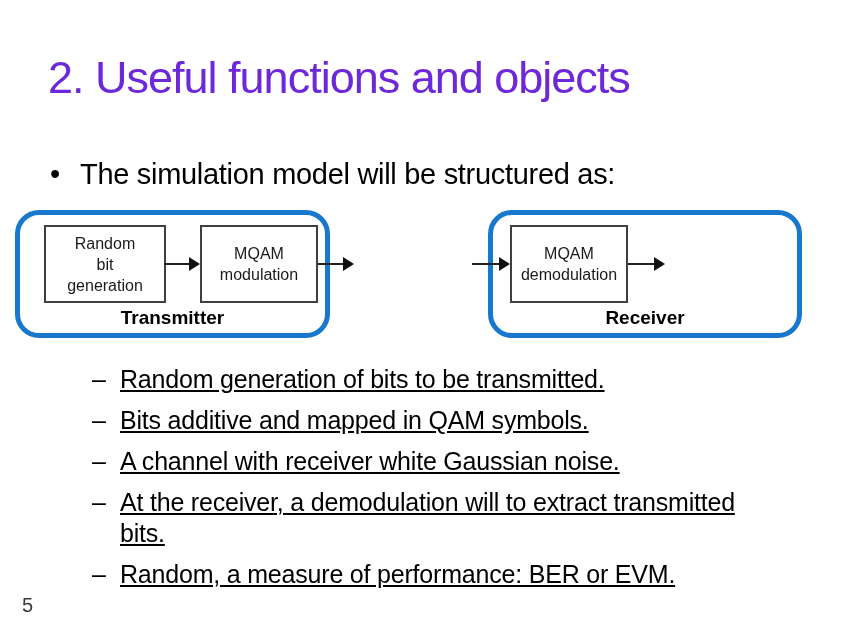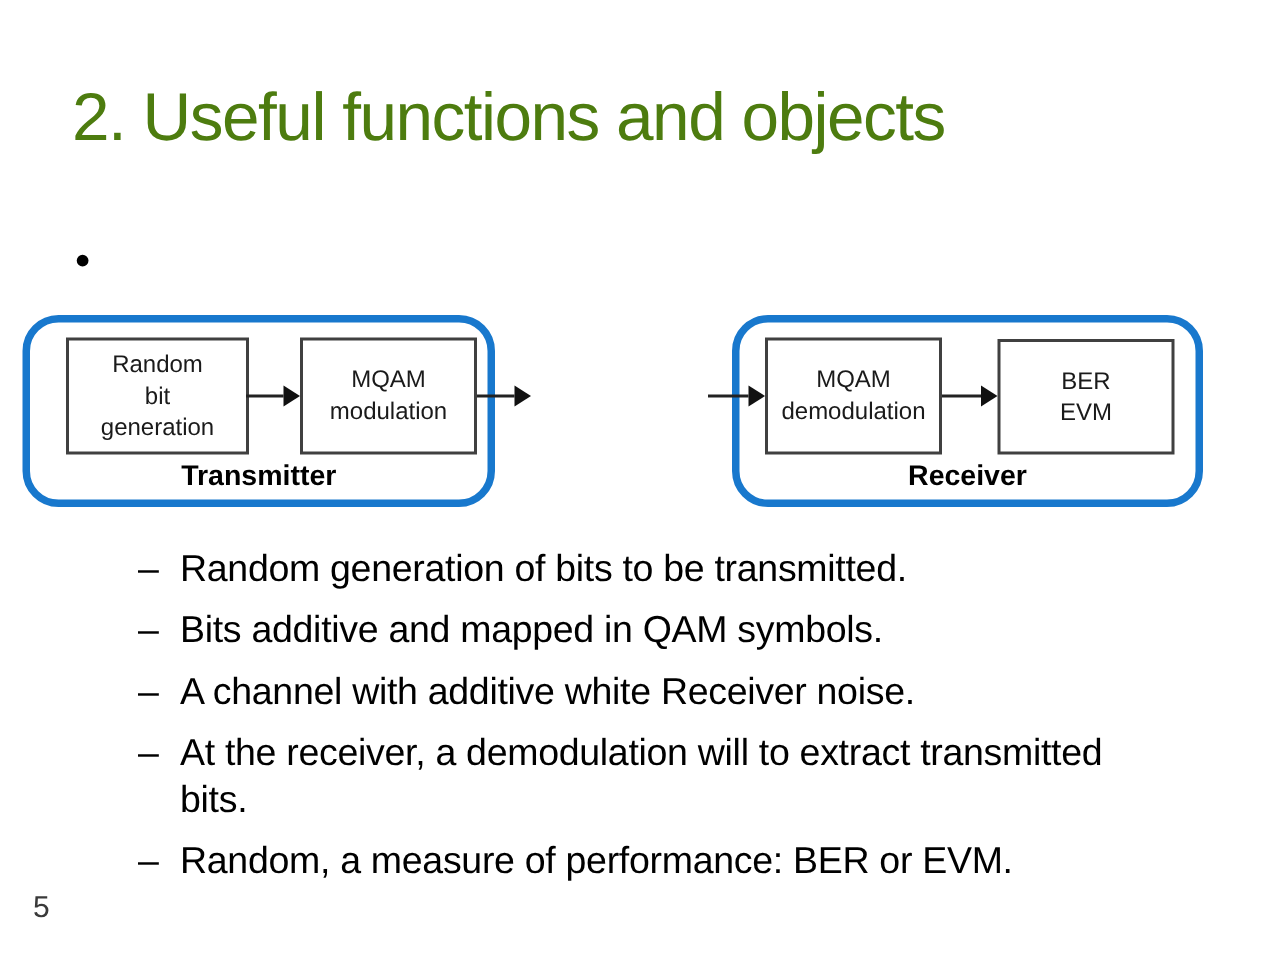--- a/index.html
+++ b/index.html
@@ -3,21 +3,21 @@
 <meta charset="utf-8">
 <style>
   html,body{margin:0;padding:0;}
   body{
     width:848px;height:636px;position:relative;overflow:hidden;
     background:#ffffff;color:#000;
     font-family:"Liberation Sans", sans-serif;
   }
   .title{
     position:absolute;left:48px;top:54px;
-    font-size:45px;line-height:1.05;letter-spacing:-1px;color:#4d7c0f;
+    font-size:45px;line-height:1.05;letter-spacing:-1px;color:#6d28d9;
     white-space:nowrap;
   }
   .bullet-row{
     position:absolute;left:50px;top:158px;width:740px;
     font-size:29px;letter-spacing:-0.3px;display:flex;align-items:flex-start;
     white-space:nowrap;
   }
   .bullet-marker{width:30px;flex:none;}
   
   .diagram{position:absolute;left:0;top:0;width:848px;height:636px;pointer-events:none;}
@@ -50,47 +50,46 @@
   }
   .gl-t{left:15px;width:315px;}
   .gl-r{left:488px;width:314px;}
   
   .sub-bullets{
     position:absolute;left:92px;top:364px;width:662px;
     font-size:25px;letter-spacing:-0.2px;color:#000;
   }
   .sub-bullet{display:flex;margin-bottom:10px;line-height:31px;}
   .dash{width:28px;flex:none;}
-  .sub-text{flex:1;}
+  .sub-text{flex:1;text-decoration:underline;}
   .page-number{
     position:absolute;left:22px;top:594px;font-size:20px;color:#3a3a3a;
   }
 </style>
 </head>
 <body>
 
 <div class="title">2. Useful functions and objects</div>
 
 <div class="bullet-row">
   <span class="bullet-marker">•</span>
+  <span>The simulation model will be structured as:</span>
 </div>
 
 <div class="diagram">
   <div class="group g-transmitter"></div>
   <div class="group g-receiver"></div>
 
   <div class="block b1">Random
 bit
 generation</div>
   <div class="block b2">MQAM
 modulation</div>
   <div class="block b4">MQAM
 demodulation</div>
-  <div class="block b5">BER
-EVM</div>
 
   <div class="arrow a1"></div>
   <div class="arrow a2"></div>
   <div class="arrow a3"></div>
   <div class="arrow a4"></div>
 
   <div class="group-label gl-r">Receiver</div>
   <div class="group-label gl-t">Transmitter</div>
 </div>
 
@@ -98,21 +97,21 @@
   <div class="sub-bullet">
     <span class="dash">–</span>
     <span class="sub-text">Random generation of bits to be transmitted.</span>
   </div>
   <div class="sub-bullet">
     <span class="dash">–</span>
     <span class="sub-text">Bits additive and mapped in QAM symbols.</span>
   </div>
   <div class="sub-bullet">
     <span class="dash">–</span>
-    <span class="sub-text">A channel with additive white Receiver noise.</span>
+    <span class="sub-text">A channel with receiver white Gaussian noise.</span>
   </div>
   <div class="sub-bullet">
     <span class="dash">–</span>
     <span class="sub-text">At the receiver, a demodulation will to extract transmitted bits.</span>
   </div>
   <div class="sub-bullet">
     <span class="dash">–</span>
     <span class="sub-text">Random, a measure of performance: BER or EVM.</span>
   </div>
 </div>

